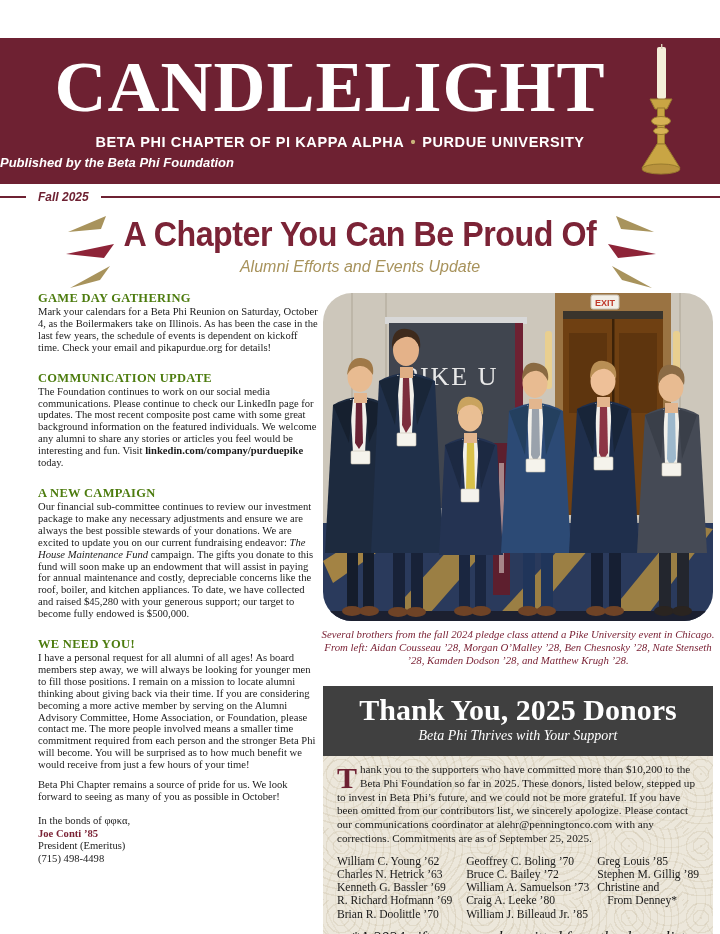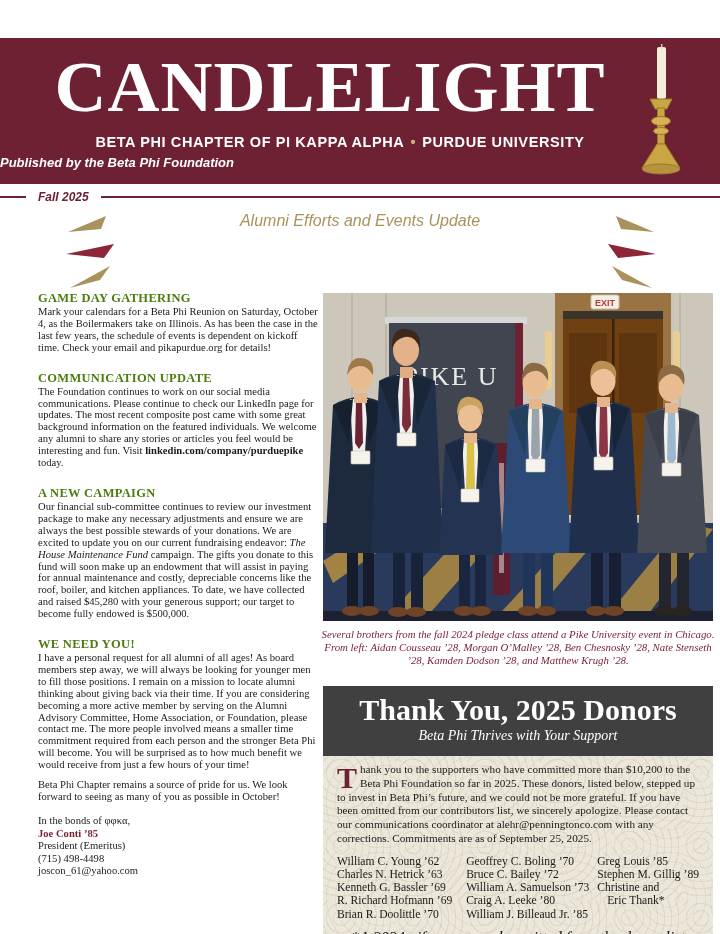--- a/index.html
+++ b/index.html
@@ -48,21 +48,21 @@
         line-height:14px;letter-spacing:.3px;color:#4d7c0f;margin:9px 0 1px 0;}
   .sec-head:first-child{margin-top:0;}
   .left-col p{margin:0 0 0 0;}
   .left-col .gap{height:8px;}
   .bold-link{font-weight:bold;}
   .sig{margin-top:12px;}
   .sig div{line-height:12.6px;}
   .sig .sig-name{color:#7b2336;font-weight:bold;}
 
   
-  .photo{position:absolute;left:323px;top:255px;width:390px;height:328px;overflow:hidden;}
+  .photo{position:absolute;left:323px;top:255px;width:390px;height:328px;overflow:hidden;border-radius:29px;}
   .caption{position:absolute;left:318px;top:590px;width:400px;text-align:center;
         font-style:italic;color:#7b2336;font-size:10.8px;line-height:13.2px;}
 
   
   .donor-banner{position:absolute;left:323px;top:648px;width:390px;height:70px;
         background:#404040;text-align:center;color:#ffffff;}
   .donor-banner-title{font-family:"Liberation Serif",serif;font-weight:bold;
         font-size:30px;line-height:34px;margin-top:7px;}
   .donor-banner-sub{font-family:"Liberation Serif",serif;font-style:italic;
         font-size:14px;margin-top:1px;}
@@ -125,20 +125,21 @@
     <polygon points="12,18 50,2 45,15" fill="#a8935c"></polygon>
     <polygon points="10,40 58,30 48,44" fill="#8e2438"></polygon>
     <polygon points="14,74 54,52 44,66" fill="#a8935c"></polygon>
   </svg>
   <svg class="shards shards-right" width="62" height="76" viewBox="0 0 62 76">
     <polygon points="12,18 50,2 45,15" fill="#a8935c"></polygon>
     <polygon points="10,40 58,30 48,44" fill="#8e2438"></polygon>
     <polygon points="14,74 54,52 44,66" fill="#a8935c"></polygon>
   </svg>
   <div class="headline">
+    <div><span class="headline-title">A Chapter You Can Be Proud Of</span></div>
     <div class="headline-sub">Alumni Efforts and Events Update</div>
   </div>
 
   <div class="left-col">
     <div class="sec-head">GAME DAY GATHERING</div>
     <p>Mark your calendars for a Beta Phi Reunion on Saturday, October 4, as the Boilermakers take on Illinois. As has been the case in the last few years, the schedule of events is dependent on kickoff time. Check your email and pikapurdue.org for details!</p>
     <div class="gap"></div>
 
     <div class="sec-head">COMMUNICATION UPDATE</div>
     <p><span>The Foundation continues to work on our social media communications. Please continue to check our LinkedIn page for updates. The most recent composite post came with some great background information on the featured individuals. We welcome any alumni to share any stories or articles you feel would be interesting and fun. Visit </span><span class="bold-link">linkedin.com/company/purduepike</span><span> today.</span></p>
@@ -152,21 +153,20 @@
     <p>I have a personal request for all alumni of all ages! As board members step away, we will always be looking for younger men to fill those positions. I remain on a mission to locate alumni thinking about giving back via their time. If you are considering becoming a more active member by serving on the Alumni Advisory Committee, Home Association, or Foundation, please contact me. The more people involved means a smaller time commitment required from each person and the stronger Beta Phi will become. You will be surprised as to how much benefit we would receive from just a few hours of your time!</p>
     <div class="gap"></div>
 
     <p>Beta Phi Chapter remains a source of pride for us. We look forward to seeing as many of you as possible in October!</p>
 
     <div class="sig">
       <div>In the bonds of φφκα,</div>
       <div class="sig-name">Joe Conti ’85</div>
       <div>President (Emeritus)</div>
       <div>(715) 498-4498</div>
-      <div>joscon_61@yahoo.com</div>
     </div>
   </div>
 
   <div class="photo">
     <svg width="390" height="328" viewBox="0 0 390 328">
 
       <rect x="0" y="0" width="390" height="230" fill="#cdc7bb"></rect>
       <rect x="28" y="0" width="2" height="230" fill="#bdb6a8"></rect>
       <rect x="62" y="0" width="2" height="230" fill="#bdb6a8"></rect>
       <rect x="356" y="0" width="2" height="230" fill="#bdb6a8"></rect>
@@ -324,20 +324,20 @@
         <li>Geoffrey C. Boling ’70</li>
         <li>Bruce C. Bailey ’72</li>
         <li>William A. Samuelson ’73</li>
         <li>Craig A. Leeke ’80</li>
         <li>William J. Billeaud Jr. ’85</li>
       </ul>
       <ul class="donor-col donor-col-3">
         <li>Greg Louis ’85</li>
         <li>Stephen M. Gillig ’89</li>
         <li>Christine and</li>
-        <li class="indent">Eric Thank*</li>
+        <li class="indent">From Denney*</li>
       </ul>
     </div>
     <div class="footnote">*A 2024 gift erroneously omitted from the donor list published in the spring newsletter.</div>
   </div>
 
   <div class="bottom-bar"></div>
 </div>
 
 </body></html>

